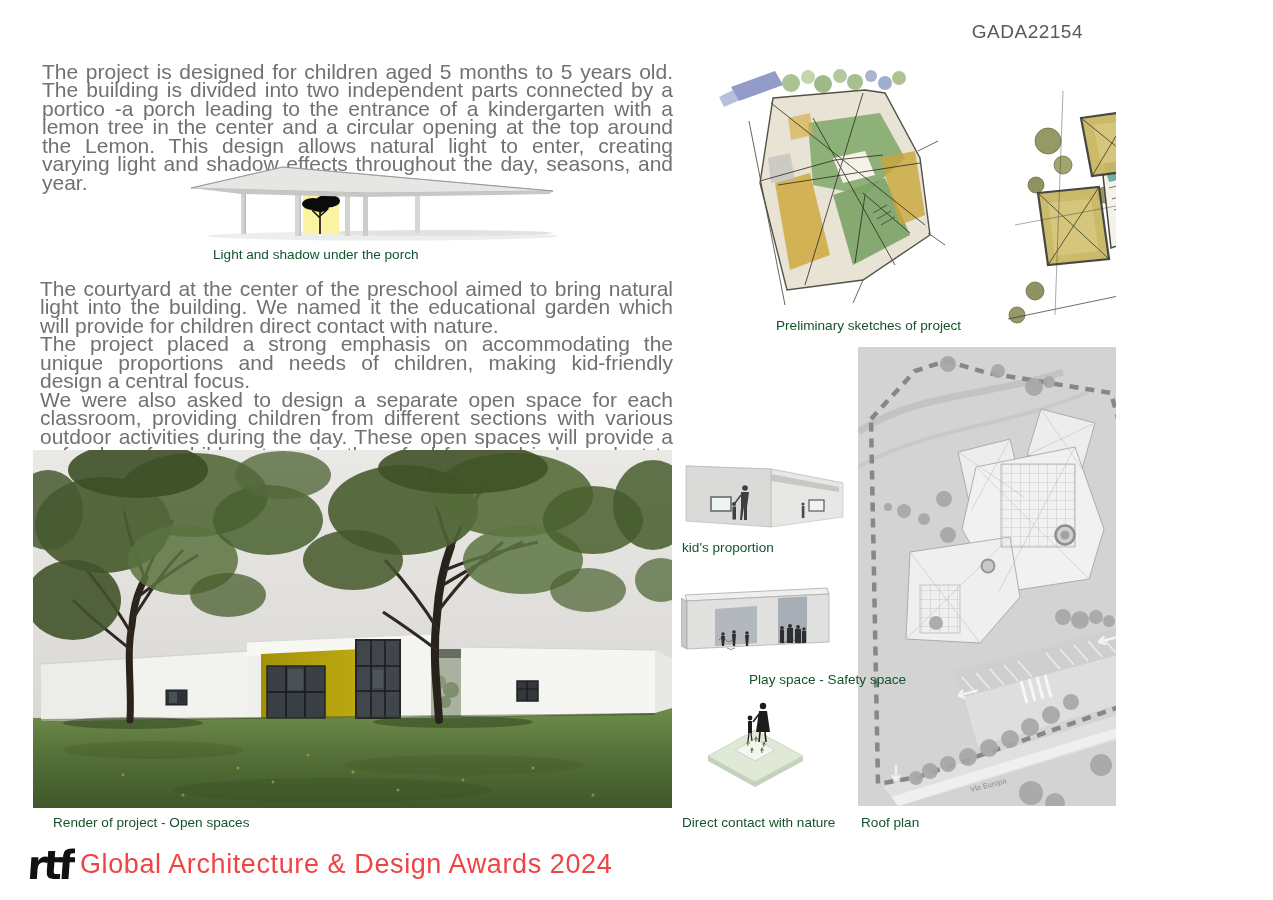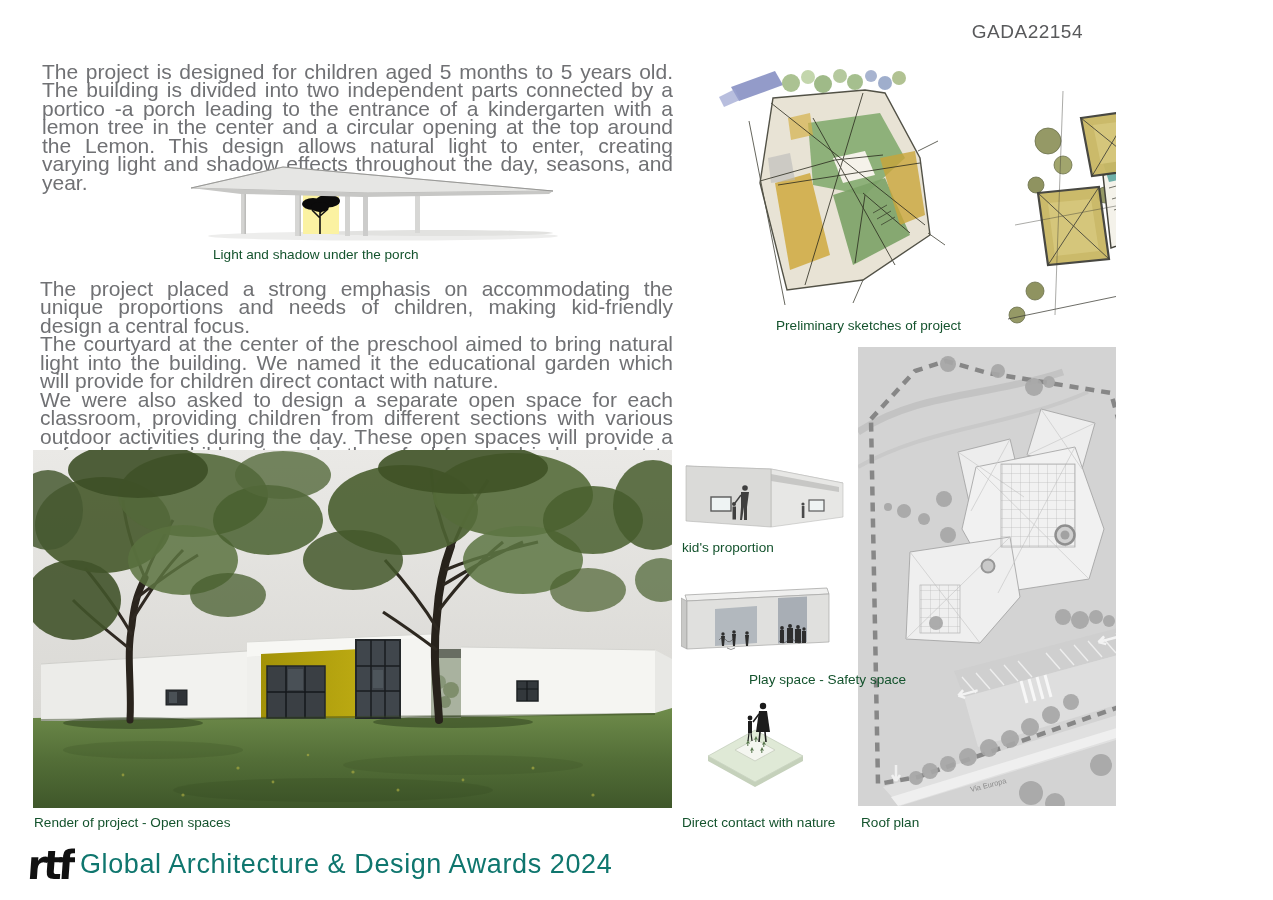--- a/index.html
+++ b/index.html
@@ -14,21 +14,21 @@
   .bodytext{
     color:#707174;font-size:21px;line-height:18.45px;text-align:justify;
   }
   .bodytext p{margin:0;}
   .para1{left:42px;top:63px;width:631px;}
   .para2{left:40px;top:280px;width:633px;}
   .caption{
     color:#14532d;font-size:13.6px;line-height:15px;white-space:nowrap;
   }
   .footer-title{
-    left:80px;top:849px;font-size:27px;color:#0f766e;letter-spacing:.6px;
+    left:80px;top:849px;font-size:27px;color:#ef4444;letter-spacing:.6px;
     font-family:"Liberation Sans",sans-serif;
   }
   svg{display:block;}
 </style>
 </head>
 <body>
 
 <div class="page">
 
   <div class="abs code">GADA22154</div>
@@ -53,22 +53,22 @@
     <ellipse cx="145" cy="39" rx="12" ry="6.5" fill="#0b0b0b"></ellipse>
     <ellipse cx="137" cy="45" rx="9" ry="5" fill="#0b0b0b"></ellipse>
 
     <polygon points="8,26 100,5 370,29 185,31" fill="#e6e6e4" stroke="#adadab" stroke-width="0.8"></polygon>
     <polygon points="8,26 185,31 370,29 366,32 180,35 58,32" fill="#c7c7c5"></polygon>
     <path d="M8,26 L100,5 L370,29" fill="none" stroke="#8f8f8d" stroke-width="0.8"></path>
   </svg>
   <div class="abs caption" style="left:213px;top:247px;">Light and shadow under the porch</div>
 
   <div class="abs bodytext para2">
+    <p>The courtyard at the center of the preschool aimed to bring natural light into the building. We named it the educational garden which will provide for children direct contact with nature.</p>
     <p>The project placed a strong emphasis on accommodating the unique proportions and needs of children, making kid-friendly design a central focus.</p>
-    <p>The courtyard at the center of the preschool aimed to bring natural light into the building. We named it the educational garden which will provide for children direct contact with nature.</p>
     <p>We were also asked to design a separate open space for each classroom, providing children from different sections with various outdoor activities during the day. These open spaces will provide a safe place for children to make them feel free and independent to grow their creativity.</p>
   </div>
 
   <svg class="abs" style="left:33px;top:450px;" width="639" height="358" viewBox="0 0 639 358">
     <defs>
       <linearGradient id="sky" x1="0" y1="0" x2="0" y2="1">
         <stop offset="0" stop-color="#eae9e6"></stop>
           <stop offset="1" stop-color="#d9d8d4"></stop>
       </linearGradient>
       <linearGradient id="grass" x1="0" y1="0" x2="0" y2="1">
@@ -156,21 +156,21 @@
       <ellipse cx="480" cy="45" rx="80" ry="42" fill="#556c3a" opacity=".9"></ellipse>
       <ellipse cx="320" cy="110" rx="50" ry="30" fill="#44582b" opacity=".85"></ellipse>
       <ellipse cx="490" cy="110" rx="60" ry="34" fill="#5d7543" opacity=".85"></ellipse>
       <ellipse cx="560" cy="70" rx="50" ry="34" fill="#495f2e" opacity=".85"></ellipse>
       <ellipse cx="430" cy="18" rx="85" ry="26" fill="#3f5226" opacity=".9"></ellipse>
       <ellipse cx="555" cy="140" rx="38" ry="22" fill="#4b612f" opacity=".7"></ellipse>
       <ellipse cx="620" cy="55" rx="40" ry="45" fill="#475c2d" opacity=".85"></ellipse>
       <ellipse cx="628" cy="130" rx="26" ry="22" fill="#516839" opacity=".75"></ellipse>
     </g>
   </svg>
-  <div class="abs caption" style="left:34px;top:815px;text-align:right;">Render of project - Open spaces</div>
+  <div class="abs caption" style="left:53px;top:815px;text-align:right;">Render of project - Open spaces</div>
 
   <svg class="abs" style="left:713px;top:63px;" width="265" height="250" viewBox="0 0 265 250">
     <polygon points="18,24 62,8 70,22 26,38" fill="#8089c0" opacity=".85"></polygon>
     <polygon points="6,34 22,26 27,37 11,44" fill="#9aa3d0" opacity=".7"></polygon>
     <g opacity=".85">
       <circle cx="78" cy="20" r="9" fill="#9db87f"></circle>
         <circle cx="95" cy="14" r="7" fill="#b9cf9e"></circle>
       <circle cx="110" cy="21" r="9" fill="#8fae74"></circle>
         <circle cx="127" cy="13" r="7" fill="#a9c08e"></circle>
       <circle cx="142" cy="19" r="8" fill="#96b47b"></circle>

